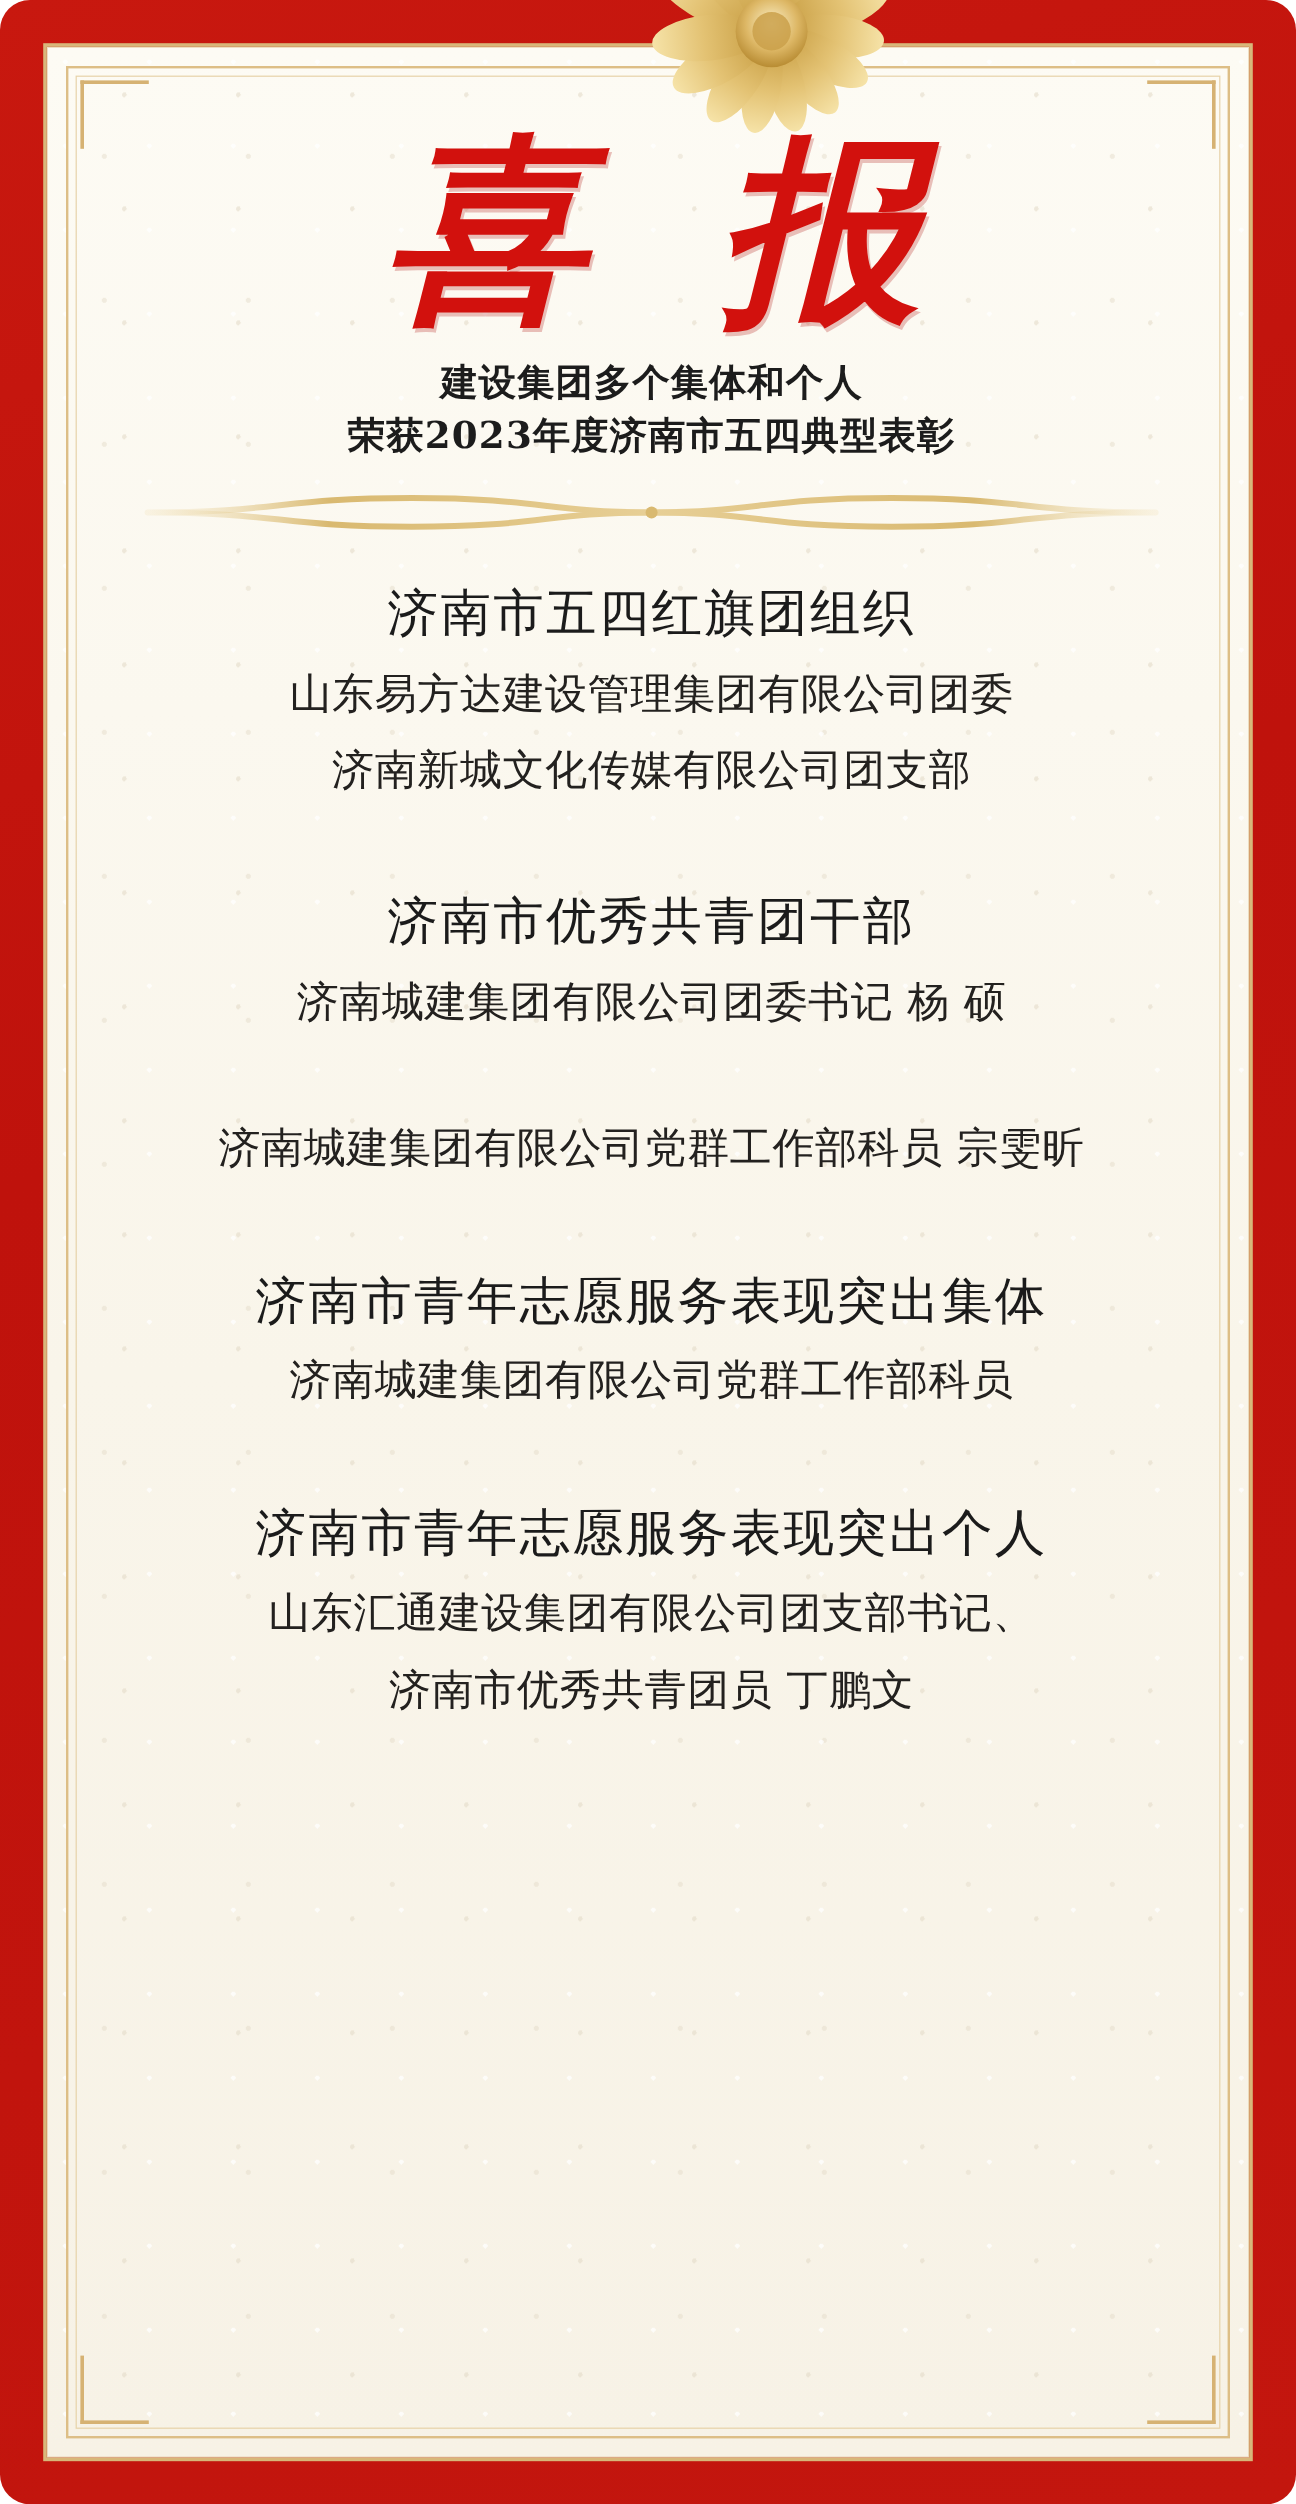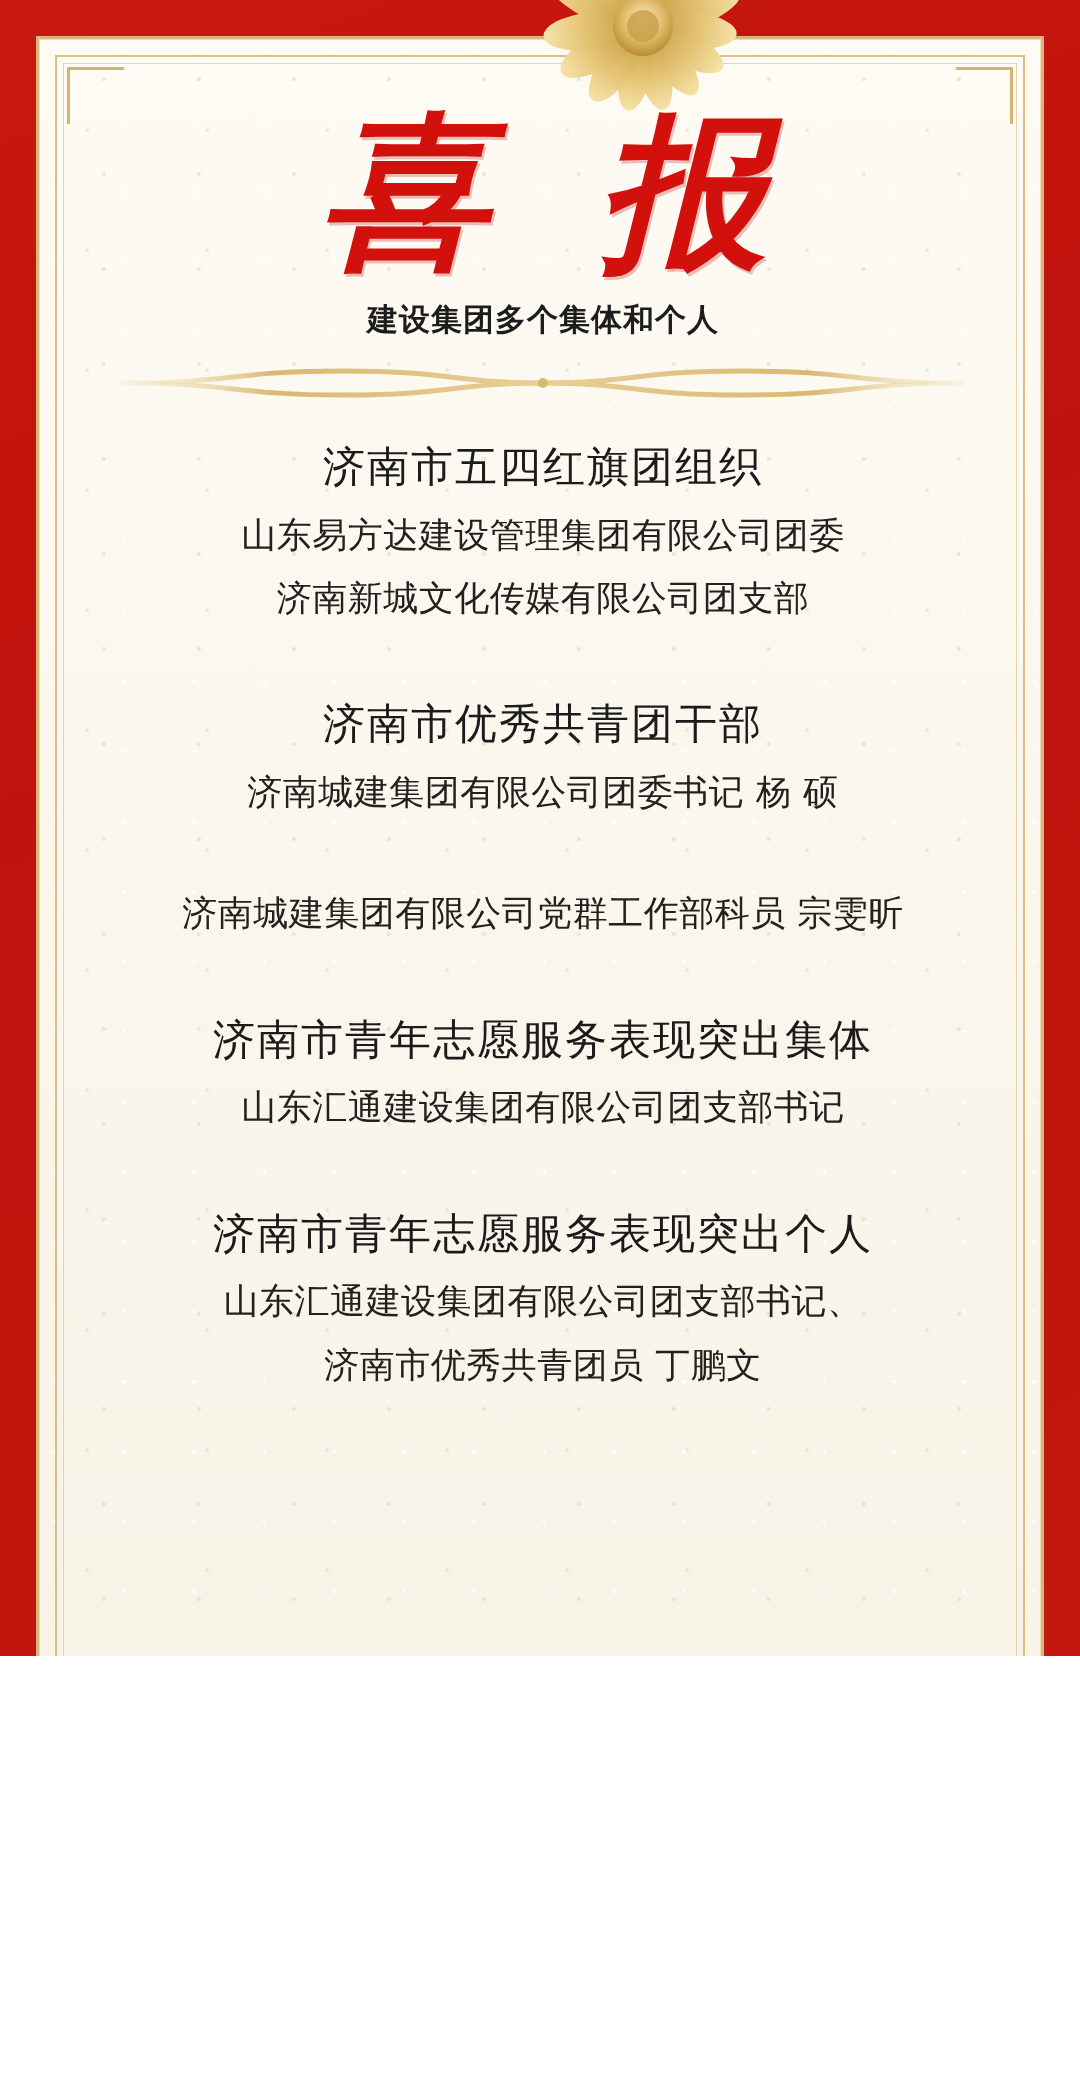--- a/index.html
+++ b/index.html
@@ -11,24 +11,25 @@
     width: 1080px;
     height: 2087px;
     font-family: "Liberation Sans", "DejaVu Sans", sans-serif;
     overflow: hidden;
   }
 
   
   .poster {
     position: relative;
     width: 1080px;
-    height: 1656px;
+    height: 2087px;
     background: linear-gradient(160deg, #c8180f 0%, #bf120c 40%, #c3160e 100%);
     box-sizing: border-box;
     overflow: hidden;
+    border-radius: 25px;
   }
 
   
   .panel {
     position: absolute;
     left: 36px;
     top: 36px;
     width: 1008px;
     height: 2015px;
     box-sizing: border-box;
@@ -162,20 +163,21 @@
     <div class="corner tr"></div>
     <div class="corner bl"></div>
     <div class="corner br"></div>
 
     <div class="content">
 
       <div class="headline-cal">喜 报</div>
 
       <div class="subtitle">
         <div>建设集团多个集体和个人</div>
+        <div>荣获2023年度济南市五四典型表彰</div>
       </div>
 
       <div class="divider">
         <svg viewBox="0 0 860 40" width="860" height="40" aria-hidden="true">
           <defs>
             <linearGradient id="gwd" x1="0" y1="0" x2="1" y2="0">
               <stop offset="0%" stop-color="#f4e7c6" stop-opacity="0.2"></stop>
               <stop offset="18%" stop-color="#d9b970"></stop>
               <stop offset="50%" stop-color="#e7cf96"></stop>
               <stop offset="82%" stop-color="#d9b970"></stop>
@@ -204,21 +206,21 @@
       <div class="gap-lg"></div>
 
       <div class="section">
         <div class="section-item">济南城建集团有限公司党群工作部科员 宗雯昕</div>
       </div>
 
       <div class="gap-lg"></div>
 
       <div class="section">
         <div class="section-title">济南市青年志愿服务表现突出集体</div>
-        <div class="section-item">山东汇通建设集团有限公司团支部书记</div>
+        <div class="section-item">济南城建集团有限公司党群工作部科员</div>
       </div>
 
       <div class="gap-lg"></div>
 
       <div class="section">
         <div class="section-title">济南市青年志愿服务表现突出个人</div>
         <div class="section-item">山东汇通建设集团有限公司团支部书记、</div>
         <div class="section-item">济南市优秀共青团员 丁鹏文</div>
       </div>
 

